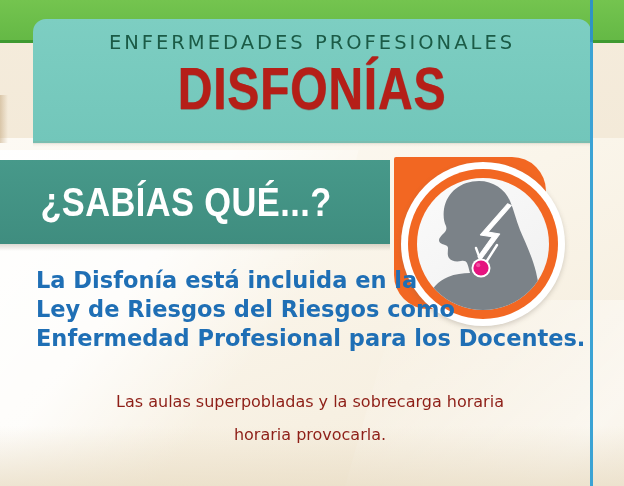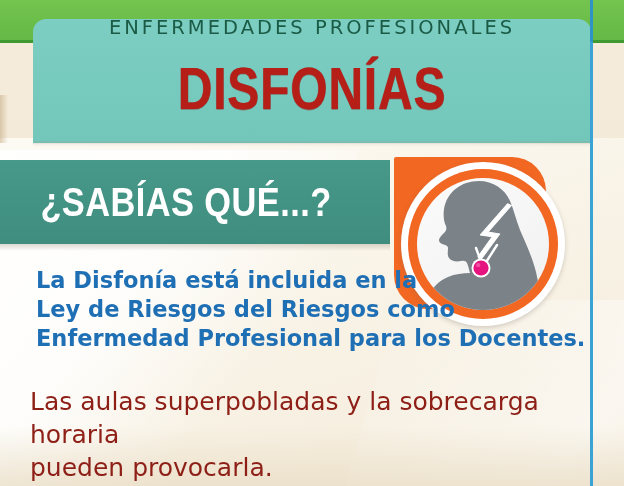--- a/index.html
+++ b/index.html
@@ -76,21 +76,21 @@
   }
   .header-panel-shadow {
     position: absolute;
     left: 33px; top: 141px;
     width: 558px; height: 6px;
     background: linear-gradient(180deg, rgba(160,150,130,0.22) 0%, rgba(160,150,130,0) 100%);
   }
 
   .eyebrow {
     position: absolute;
-    left: 33px; top: 16px;
+    left: 33px; top: 31px;
     width: 558px;
     text-align: center;
     color: #1b5b46;
     font-size: 19.5px;
     font-weight: 400;
     letter-spacing: 3.0px;
     font-family: "DejaVu Sans", sans-serif;
     white-space: nowrap;
   }
 
@@ -189,22 +189,23 @@
     line-height: 29px;
     font-family: "DejaVu Sans", sans-serif;
     font-weight: 700;
   }
   .body-blue div { white-space: nowrap; }
 
   .body-red {
     position: absolute;
     left: 30px; top: 385px;
     width: 560px;
+    text-align: center;
     color: #8e1f17;
-    font-size: 25px;
+    font-size: 16px;
     line-height: 33px;
     font-family: "DejaVu Sans", sans-serif;
     font-weight: 400;
   }
 
   
   .rule-blue {
     position: absolute;
     left: 590px; top: 0;
     width: 3px; height: 486px;
@@ -303,19 +304,19 @@
   </div>
 
   <div class="body-blue">
     <div>La Disfonía está incluida en la</div>
     <div>Ley de Riesgos del Riesgos como</div>
     <div>Enfermedad Profesional para los Docentes.</div>
   </div>
 
   <div class="body-red">
     <div>Las aulas superpobladas y la sobrecarga horaria</div>
-    <div>pueden provocarla.</div>
+    <div>horaria provocarla.</div>
   </div>
 
   <div class="rule-blue"></div>
   <div class="rule-blue-top"></div>
 
 </div>
 
 </body></html>

